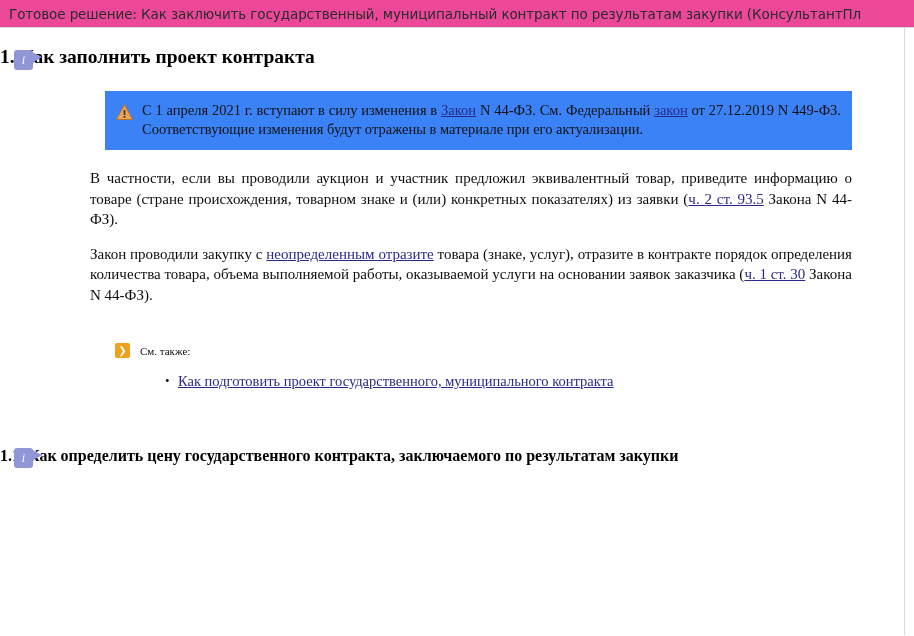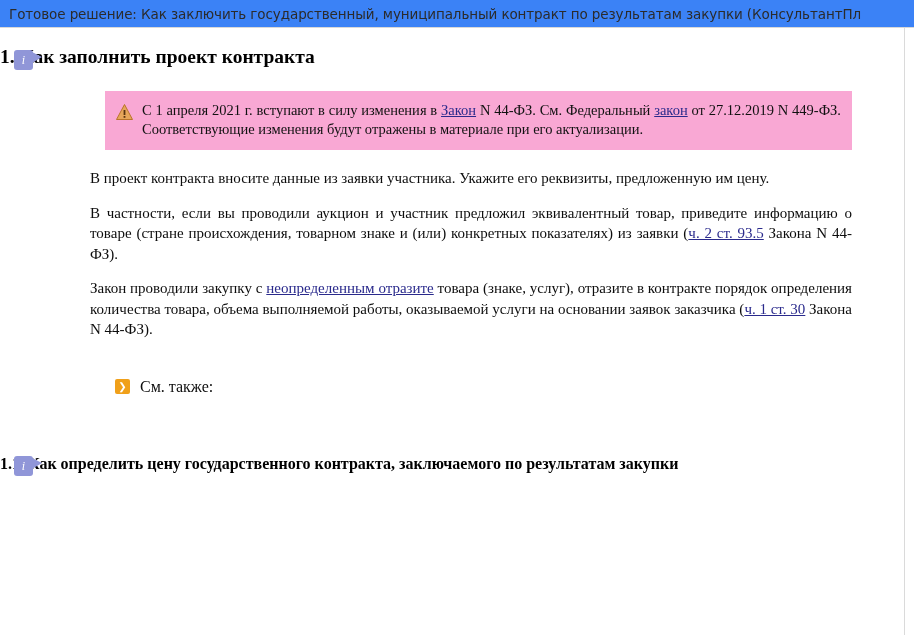--- a/index.html
+++ b/index.html
@@ -12,21 +12,21 @@
     height: 636px;
     background: #ffffff;
     font-family: "Liberation Serif", "DejaVu Serif", serif;
     overflow: hidden;
   }
 
   
   #title-bar {
     height: 28px;
     box-sizing: border-box;
-    background: #3b82f6;
+    background: #ec4899;
     border-bottom: 1px solid #d8d8d8;
     display: flex;
     align-items: center;
     padding: 0 16px 0 9px;
     overflow: hidden;
     white-space: nowrap;
   }
   #title-bar .title-text {
     font-family: "DejaVu Sans", "Liberation Sans", sans-serif;
     font-size: 13.5px;
@@ -109,21 +109,21 @@
   }
 
   .body-col {
     margin-left: 90px;
     margin-right: 52px;
   }
 
   
   .note-box {
     margin: 22px 52px 0 105px;
-    background: #f9a8d4;
+    background: #3b82f6;
     padding: 10px 11px 11px 11px;
     display: flex;
     align-items: flex-start;
     box-sizing: border-box;
   }
   .warn-icon {
     flex: none;
     width: 17px;
     height: 16px;
     margin-top: 3px;
@@ -169,21 +169,21 @@
     border-radius: 2px;
     color: #ffffff;
     font-family: "DejaVu Sans", sans-serif;
     font-size: 10px;
     font-weight: bold;
     line-height: 15px;
     text-align: center;
     margin-right: 10px;
   }
   .see-also-label {
-    font-size: 16px;
+    font-size: 11px;
     color: #0d0d0d;
   }
   ul.see-also-list {
     list-style: none;
     margin: 14px 0 0 0;
     padding: 0 0 0 50px;
   }
   ul.see-also-list li {
     font-size: 14.5px;
     line-height: 19px;
@@ -237,42 +237,42 @@
         </span>
         <div class="note-text">
           <span>С 1 апреля 2021 г. вступают в силу изменения в </span><a class="doclink" href="#">Закон</a><span> N 44-ФЗ. См. Федеральный </span><a class="doclink" href="#">закон</a><span> от 27.12.2019 N 449-ФЗ. Соответствующие изменения будут отражены в материале при его актуализации.</span>
         </div>
       </div>
 
       <div class="spacer-2"></div>
 
       <div class="body-col">
 
-        <p class="para">
-          <span>В проект контракта вносите данные из заявки участника. Укажите его реквизиты, предложенную им цену.</span>
-        </p>
 
         <p class="para">
           <span>В частности, если вы проводили аукцион и участник предложил эквивалентный товар, приведите информацию о товаре (стране происхождения, товарном знаке и (или) конкретных показателях) из заявки (</span><a class="doclink" href="#">ч. 2 ст. 93.5</a><span> Закона N 44-ФЗ).</span>
         </p>
 
         <p class="para">
           <span>Закон проводили закупку с </span><a class="doclink" href="#">неопределенным отразите</a><span> товара (знаке, услуг), отразите в контракте порядок определения количества товара, объема выполняемой работы, оказываемой услуги на основании заявок заказчика (</span><a class="doclink" href="#">ч. 1 ст. 30</a><span> Закона N 44-ФЗ).</span>
         </p>
 
       </div>
 
       <div class="spacer-3"></div>
 
       <div class="see-also">
         <div class="see-also-head">
           <span class="arrow-icon">❯</span>
           <span class="see-also-label">См. также:</span>
         </div>
         <ul class="see-also-list">
+          <li>
+            <a class="doclink" href="#">Как подготовить проект государственного, муниципального контракта</a>
+          </li>
         </ul>
       </div>
 
     </div>
 
     <div class="spacer-4"></div>
 
     <div class="section">
       <div class="section-head">
         <span class="info-marker" style="top:3px;">

